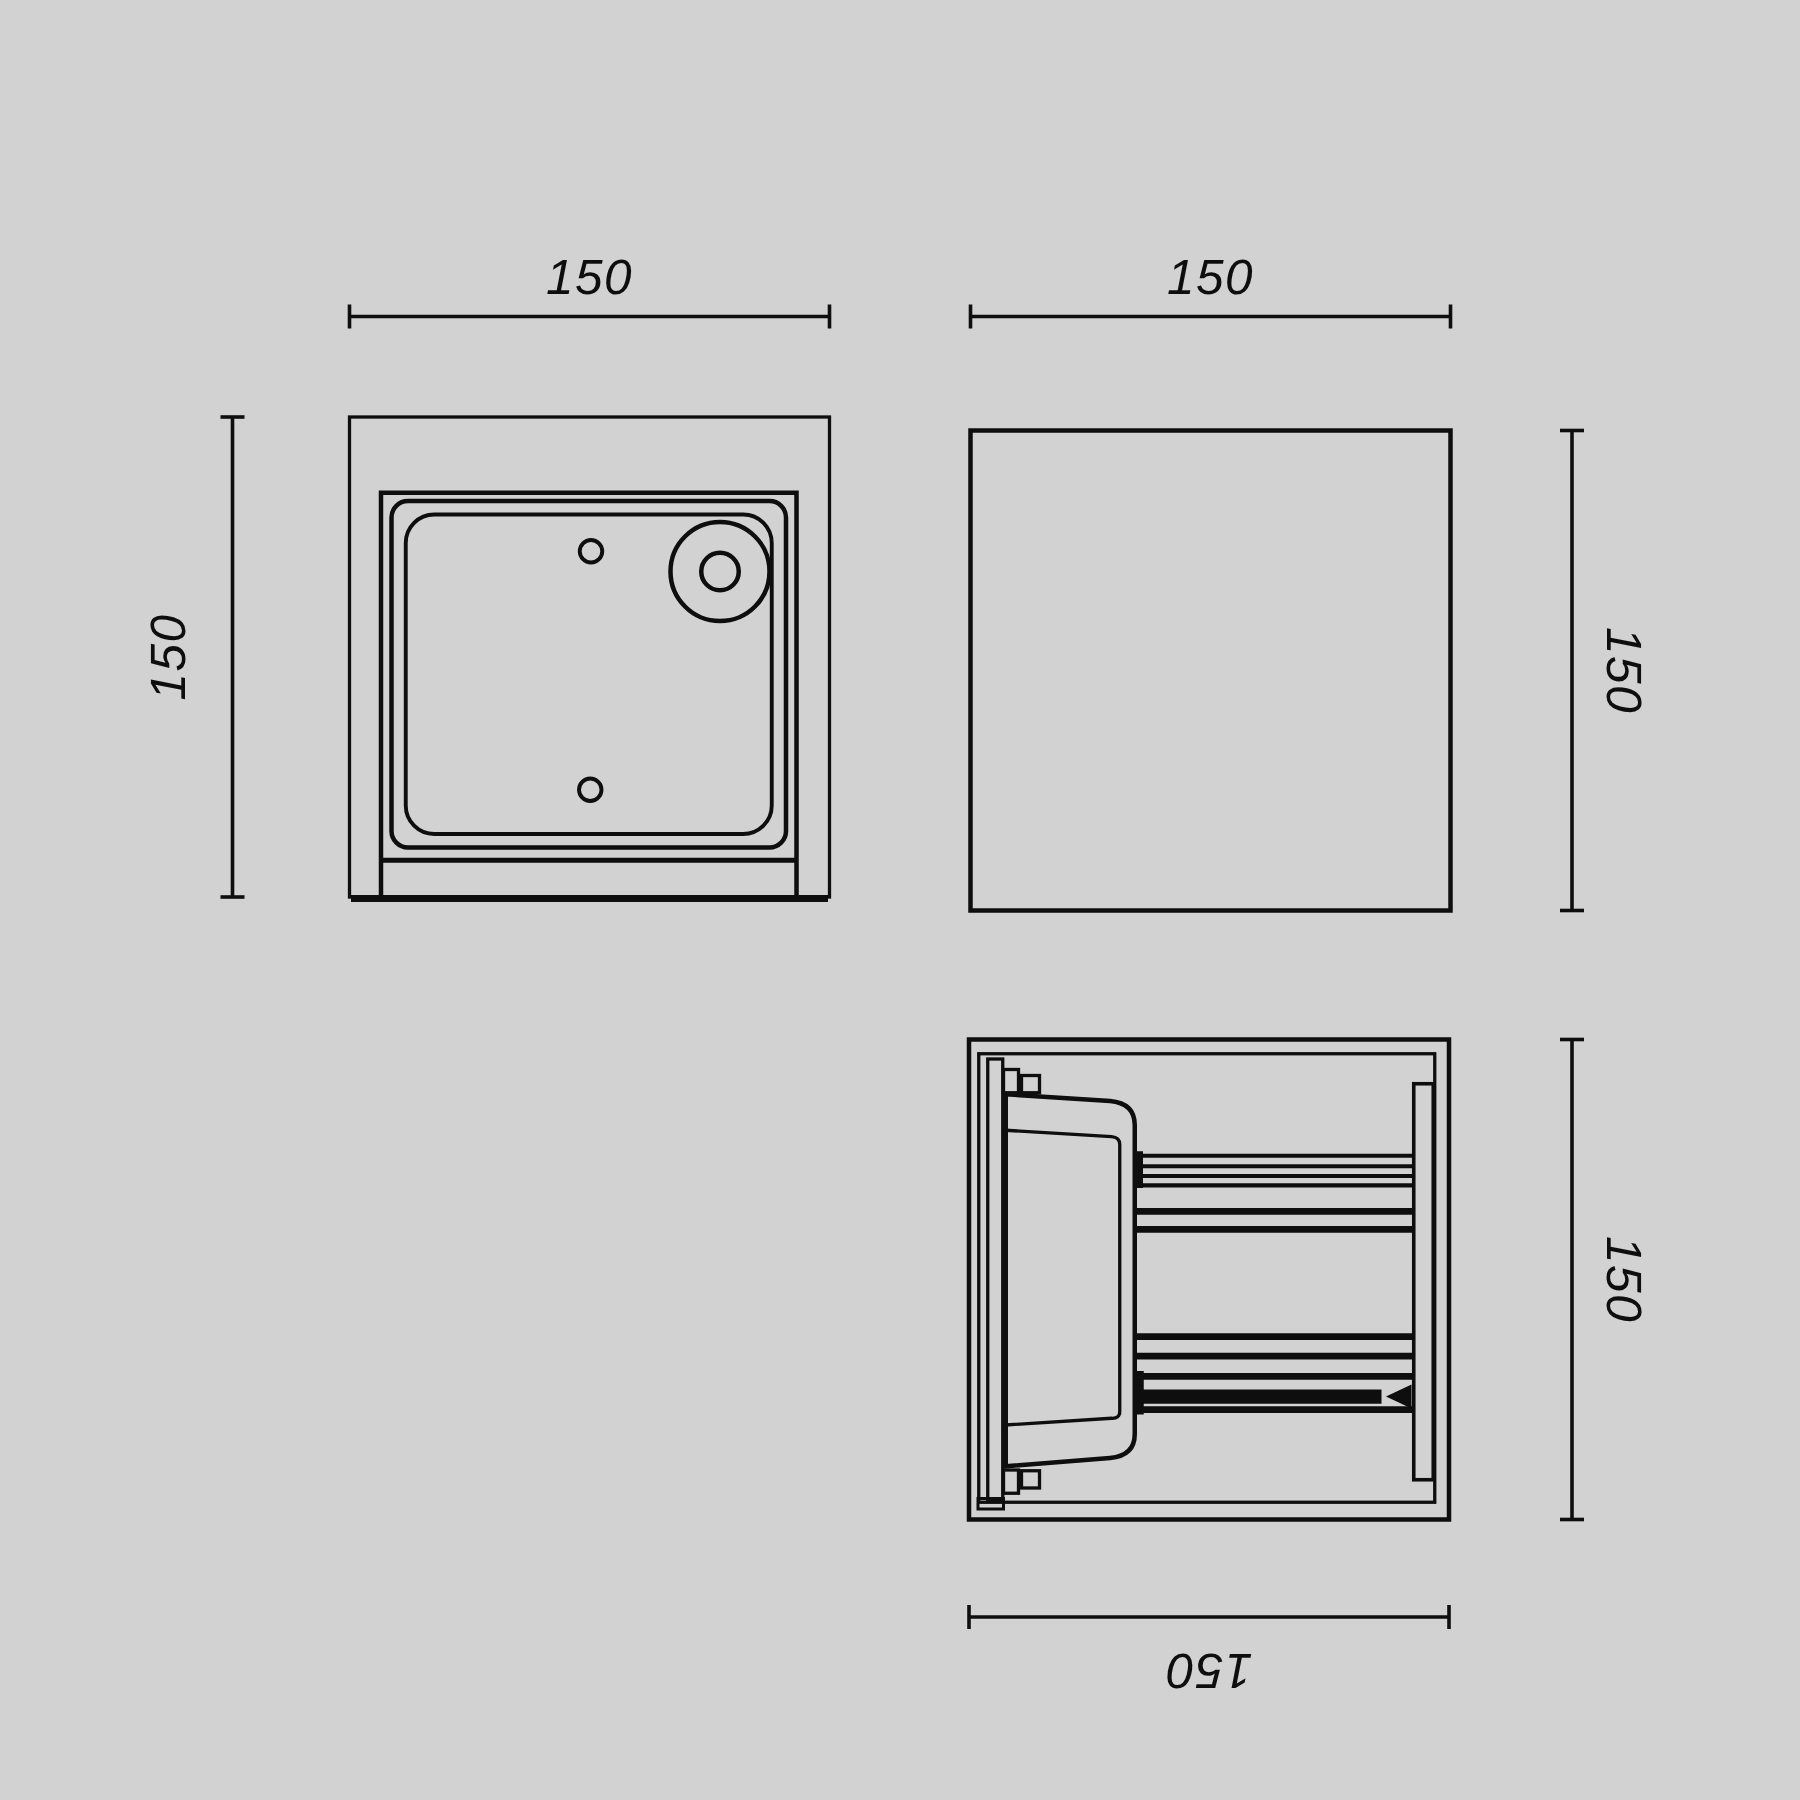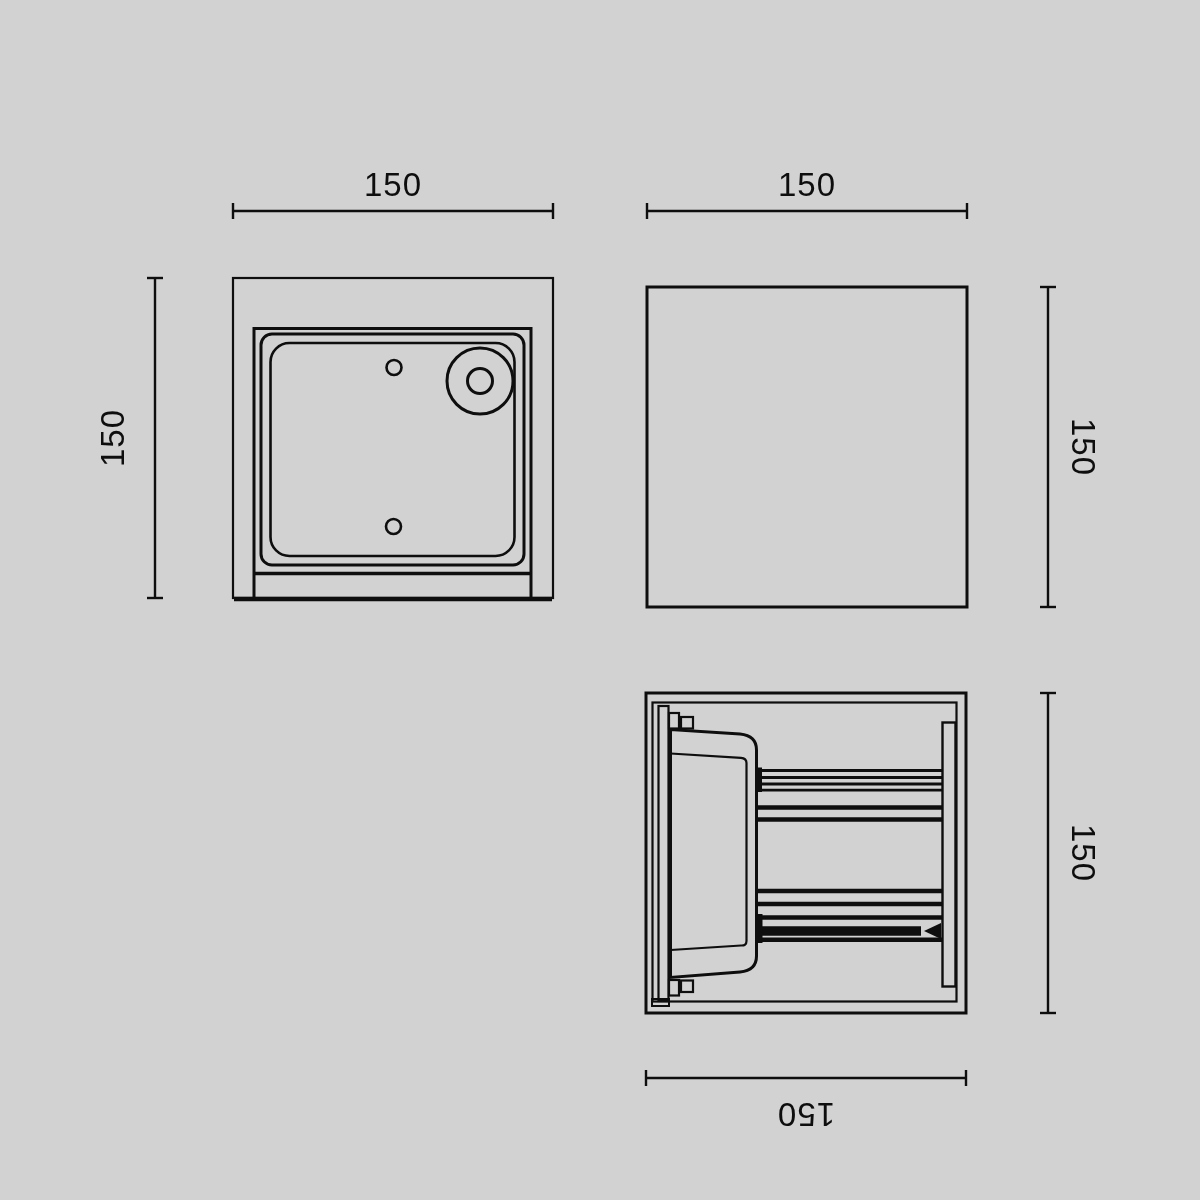--- a/index.html
+++ b/index.html
@@ -6,21 +6,21 @@
     --bg:#d2d2d2;
     --line:#0e0e0e;
   }
   html,body{margin:0;padding:0;}
   body{
     width:1200px;height:1200px;
     background:var(--bg);
     font-family:"Liberation Sans", sans-serif;
     overflow:hidden;
   }
-  .canvas{width:1200px;height:1200px;position:relative;}
+  .canvas{width:1200px;height:1200px;position:relative;font-style:italic;}
   svg .ln{stroke:var(--line);fill:none;}
   svg .fl{fill:var(--line);stroke:none;}
   svg text{
     fill:var(--line);
     font-family:"Liberation Sans", sans-serif;
     font-size:33px;
     letter-spacing:1px;
   }
 </style>
 </head>

